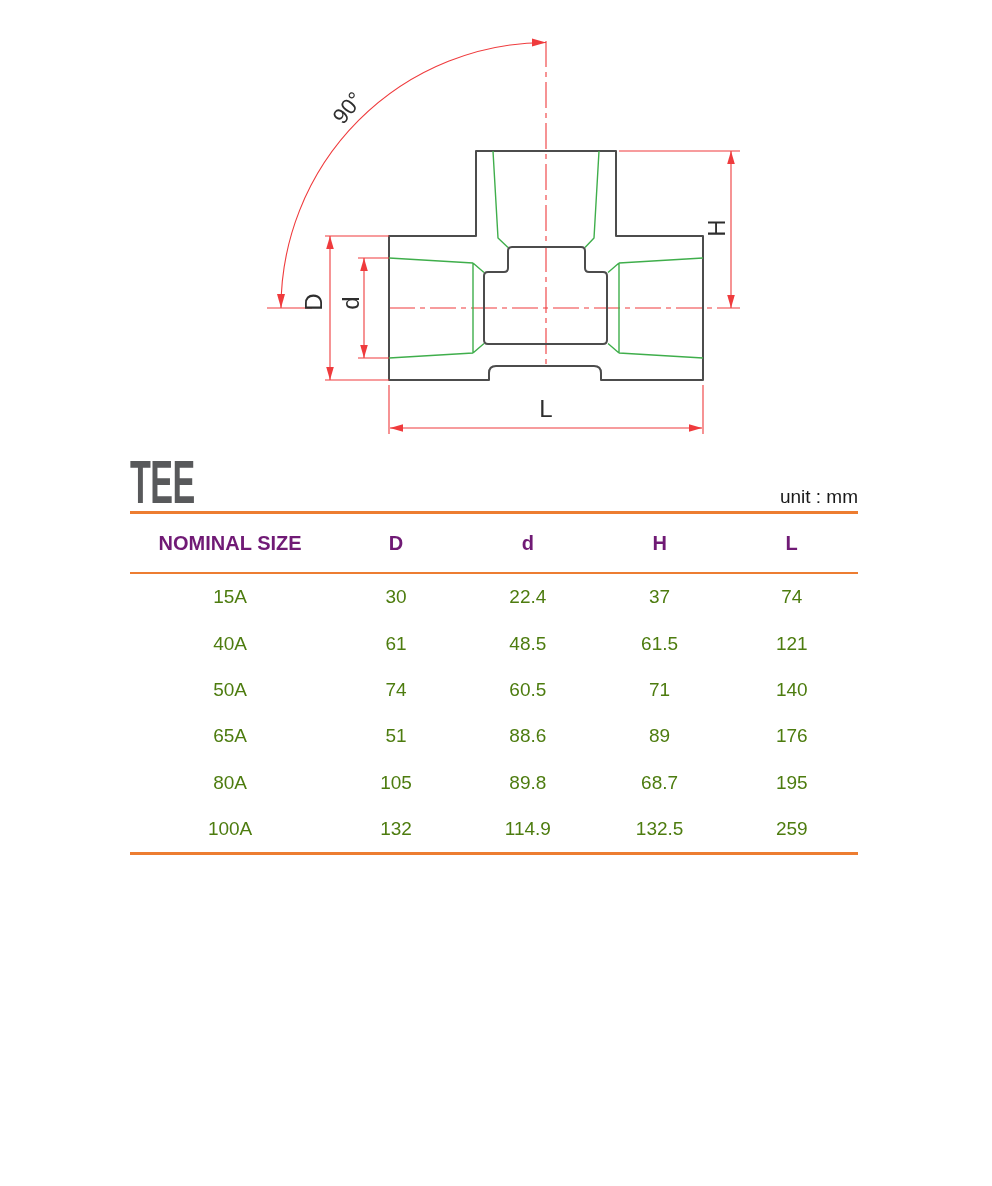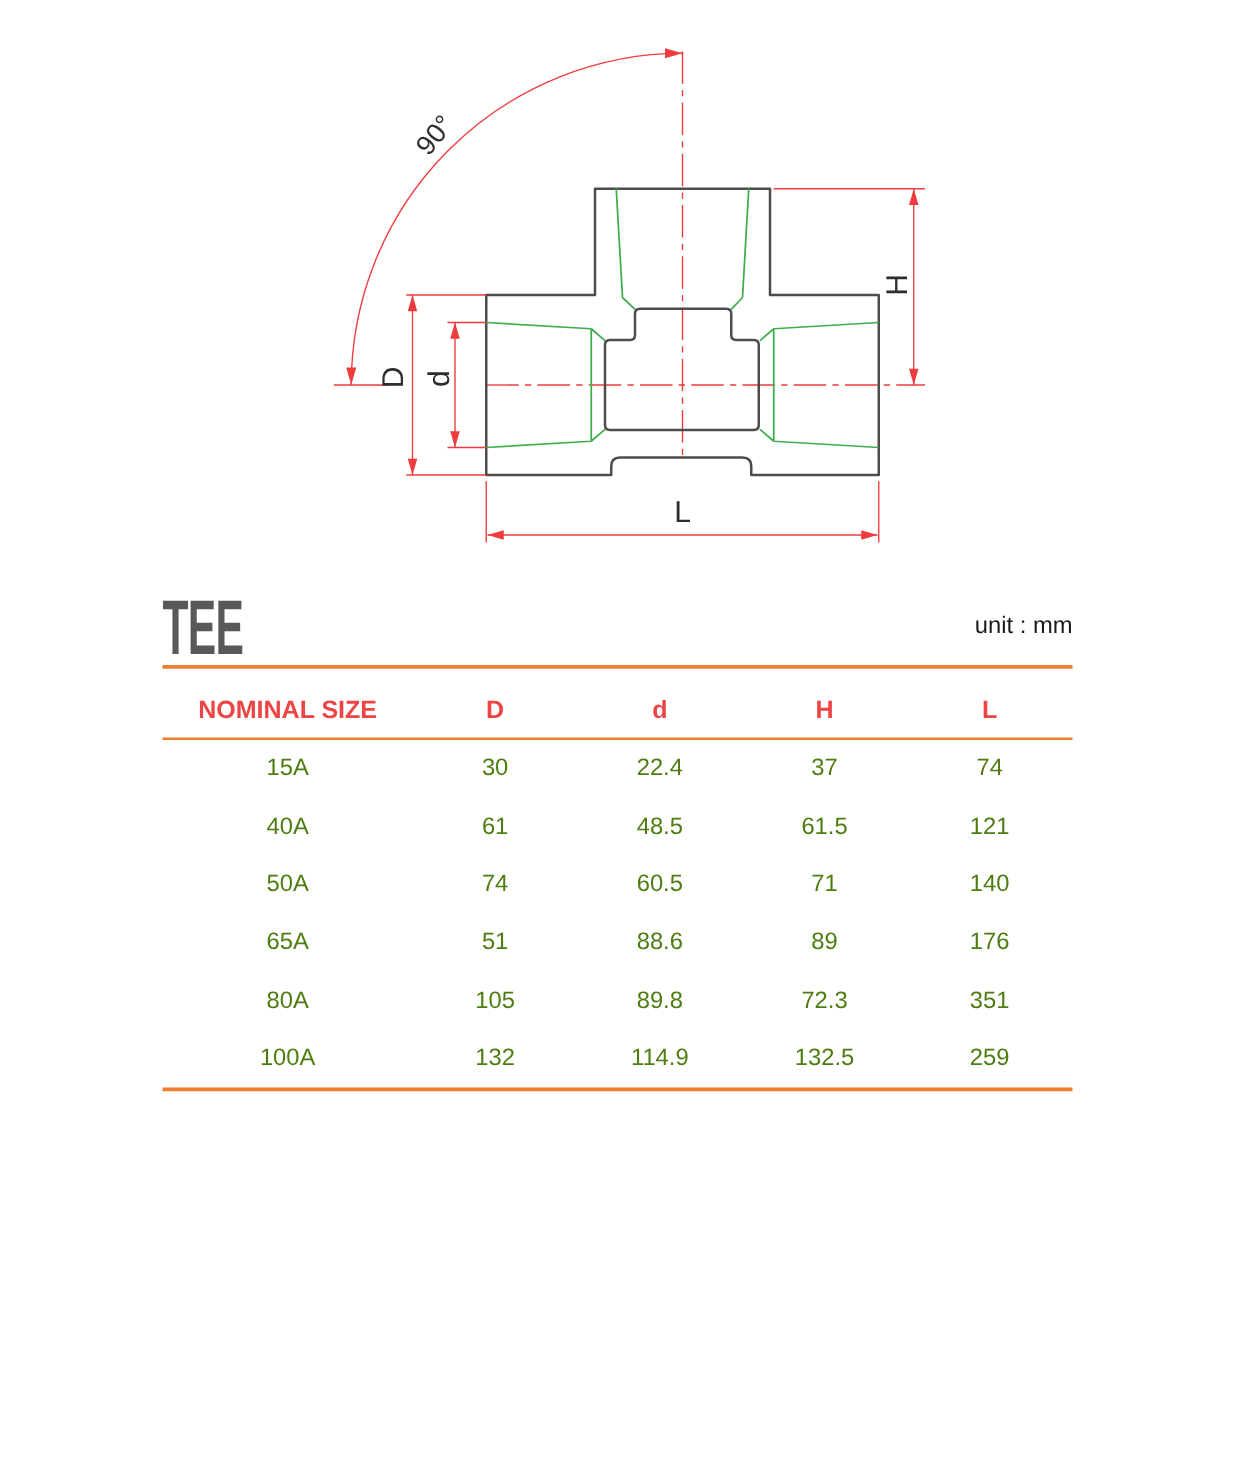--- a/index.html
+++ b/index.html
@@ -8,43 +8,43 @@
     width:992px;height:1186px;
     background:#ffffff;
     font-family:"Liberation Sans", sans-serif;
     overflow:hidden;
   }
   svg.drawing{position:absolute;top:0;left:0;display:block;}
   svg.drawing text{font-family:"Liberation Sans", sans-serif;fill:#2e2e2e;}
 
   
   .table-block{
-    position:absolute;left:130px;top:470px;width:728px;
+    position:absolute;left:130px;top:449px;width:728px;
   }
   .title-row{
     display:flex;justify-content:space-between;align-items:flex-end;
     height:62px;
   }
   .doc-title{
     font-size:62px;font-weight:bold;color:#58595b;
     line-height:58px;letter-spacing:-1px;
     transform:scaleX(0.55);transform-origin:left bottom;
     white-space:nowrap;
   }
   .unit-label{
-    font-size:19px;color:#1a1a1a;padding-bottom:20px;
+    font-size:19px;color:#1a1a1a;padding-bottom:3px;
   }
   .rule3{height:3px;background:#ed7d31;}
   .rule2{height:2px;background:#ed7d31;}
   .grid-row{
     display:grid;
     grid-template-columns:27.5% 18.1% 18.1% 18.1% 18.2%;
     align-items:center;text-align:center;
   }
-  .thead{height:43px;font-size:20px;font-weight:bold;color:#ef4444;margin-top:12px;}
+  .thead{height:58px;font-size:20px;font-weight:bold;color:#701a75;}
   .tr{height:46.4px;font-size:19px;color:#4d7c0f;}
 </style>
 </head>
 <body>
 
 <div class="sheet">
 
   <svg class="drawing" width="992" height="462" viewBox="0 0 992 462">
 
     <g stroke="#ef3b3d" stroke-width="1.1" fill="none" stroke-dasharray="26 5 5 5">
@@ -153,22 +153,22 @@
       <div>65A</div>
       <div>51</div>
       <div>88.6</div>
       <div>89</div>
       <div>176</div>
     </div>
     <div class="grid-row tr">
       <div>80A</div>
       <div>105</div>
       <div>89.8</div>
-      <div>72.3</div>
-      <div>351</div>
+      <div>68.7</div>
+      <div>195</div>
     </div>
     <div class="grid-row tr">
       <div>100A</div>
       <div>132</div>
       <div>114.9</div>
       <div>132.5</div>
       <div>259</div>
     </div>
 
     <div class="rule3"></div>

